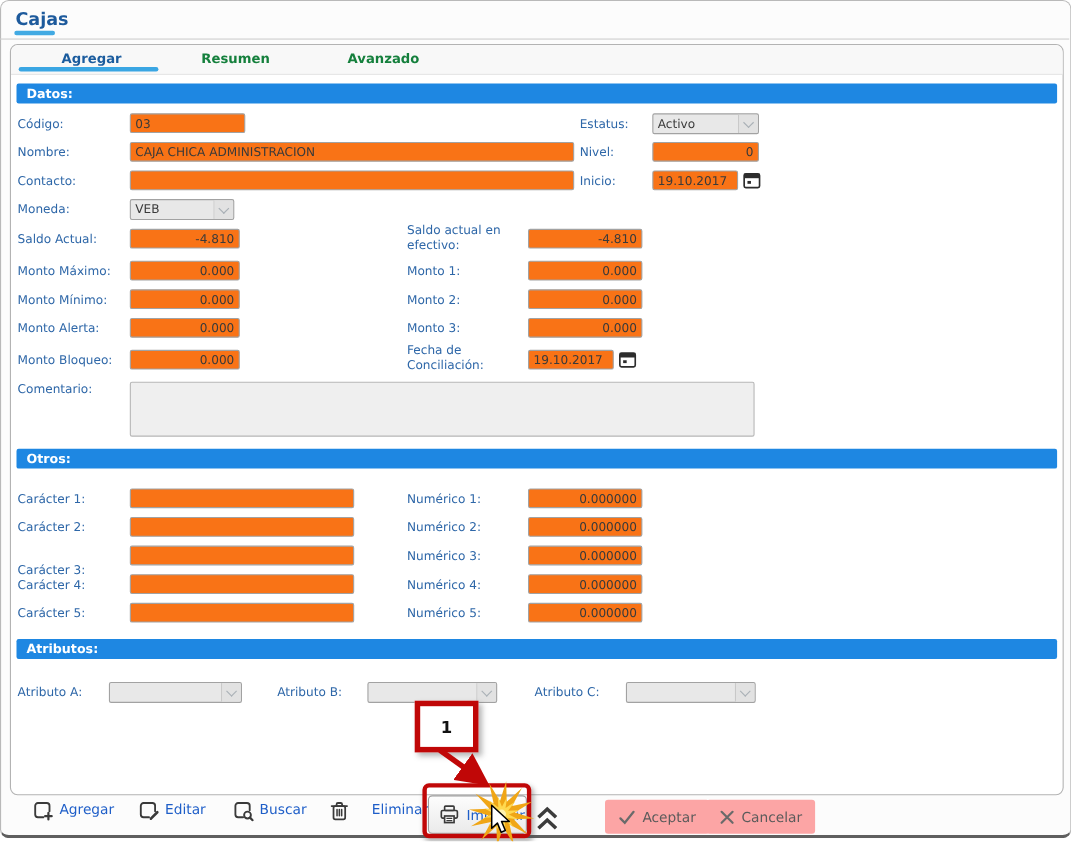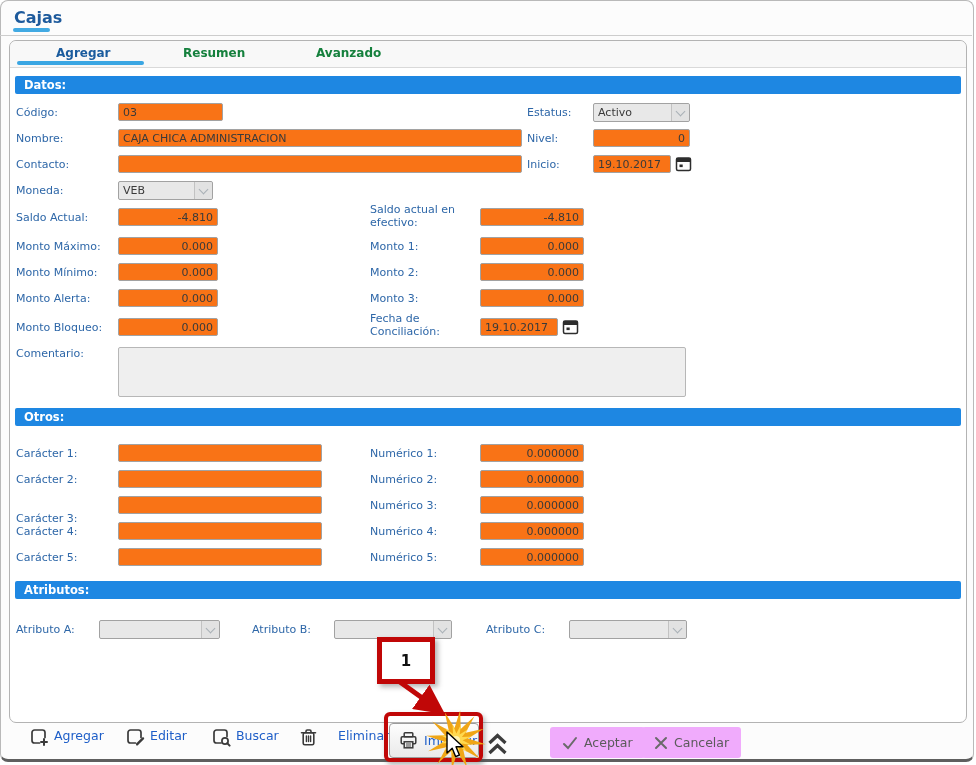--- a/index.html
+++ b/index.html
@@ -20,21 +20,21 @@
   .fld{position:absolute;height:18px;background:#f97316;border:1px solid #a2a2a2;border-radius:2px;font-size:11px;color:#3a3a3a;line-height:15px;padding:1px 4px;box-sizing:border-box;white-space:nowrap;overflow:hidden;}
   .num{text-align:right;}
   .dd{padding-right:22px;background:#e8e8e8;}
   .dd::after{content:"";position:absolute;right:0;top:0;bottom:0;width:17px;background:#e2e2e2;border-left:1px solid #c2c2c2;border-radius:0 2px 2px 0;}
   .chev{position:absolute;right:5px;top:4px;width:6px;height:6px;border-right:1.6px solid #a9b0b6;border-bottom:1.6px solid #a9b0b6;transform:rotate(45deg);z-index:2;}
   .txtarea{position:absolute;background:#efefef;border:1px solid #b7b7b7;border-radius:2px;}
   .tb-item{position:absolute;display:flex;align-items:flex-start;gap:5px;cursor:pointer;}
   .tb-label{font-size:12.5px;color:#1e5ec8;}
   .btn{position:absolute;display:flex;align-items:center;gap:6px;box-sizing:border-box;}
   .btn-print{left:389px;top:723px;width:90px;height:35px;background:linear-gradient(#fdfdfd,#eaeaea);border:1px solid #9c9c9c;border-radius:4px;padding-left:9px;}
-  .btn-gray{height:31px;background:#f0abfc;border-radius:3px;padding:0 12px;align-items:center;}
+  .btn-gray{height:31px;background:#fca5a5;border-radius:3px;padding:0 12px;align-items:center;}
   .btn-gray .tb-label{color:#5b5b5b;}
   .hl-rect{position:absolute;left:384px;top:712px;width:99px;height:50px;border:4px solid #c00707;border-radius:6px;box-sizing:border-box;box-shadow:2px 3px 5px rgba(70,70,70,.4);z-index:5;}
   .callout{position:absolute;left:377px;top:637px;width:58px;height:47px;background:#ffffff;border:5px solid #c00707;box-sizing:border-box;box-shadow:3px 3px 5px rgba(70,70,70,.4);z-index:8;display:flex;align-items:center;justify-content:center;font-size:15px;font-weight:bold;color:#111;}
   svg{display:block;}
 </style>
 </head>
 <body>
 
 <div class="stage">
   <div class="window"></div>

